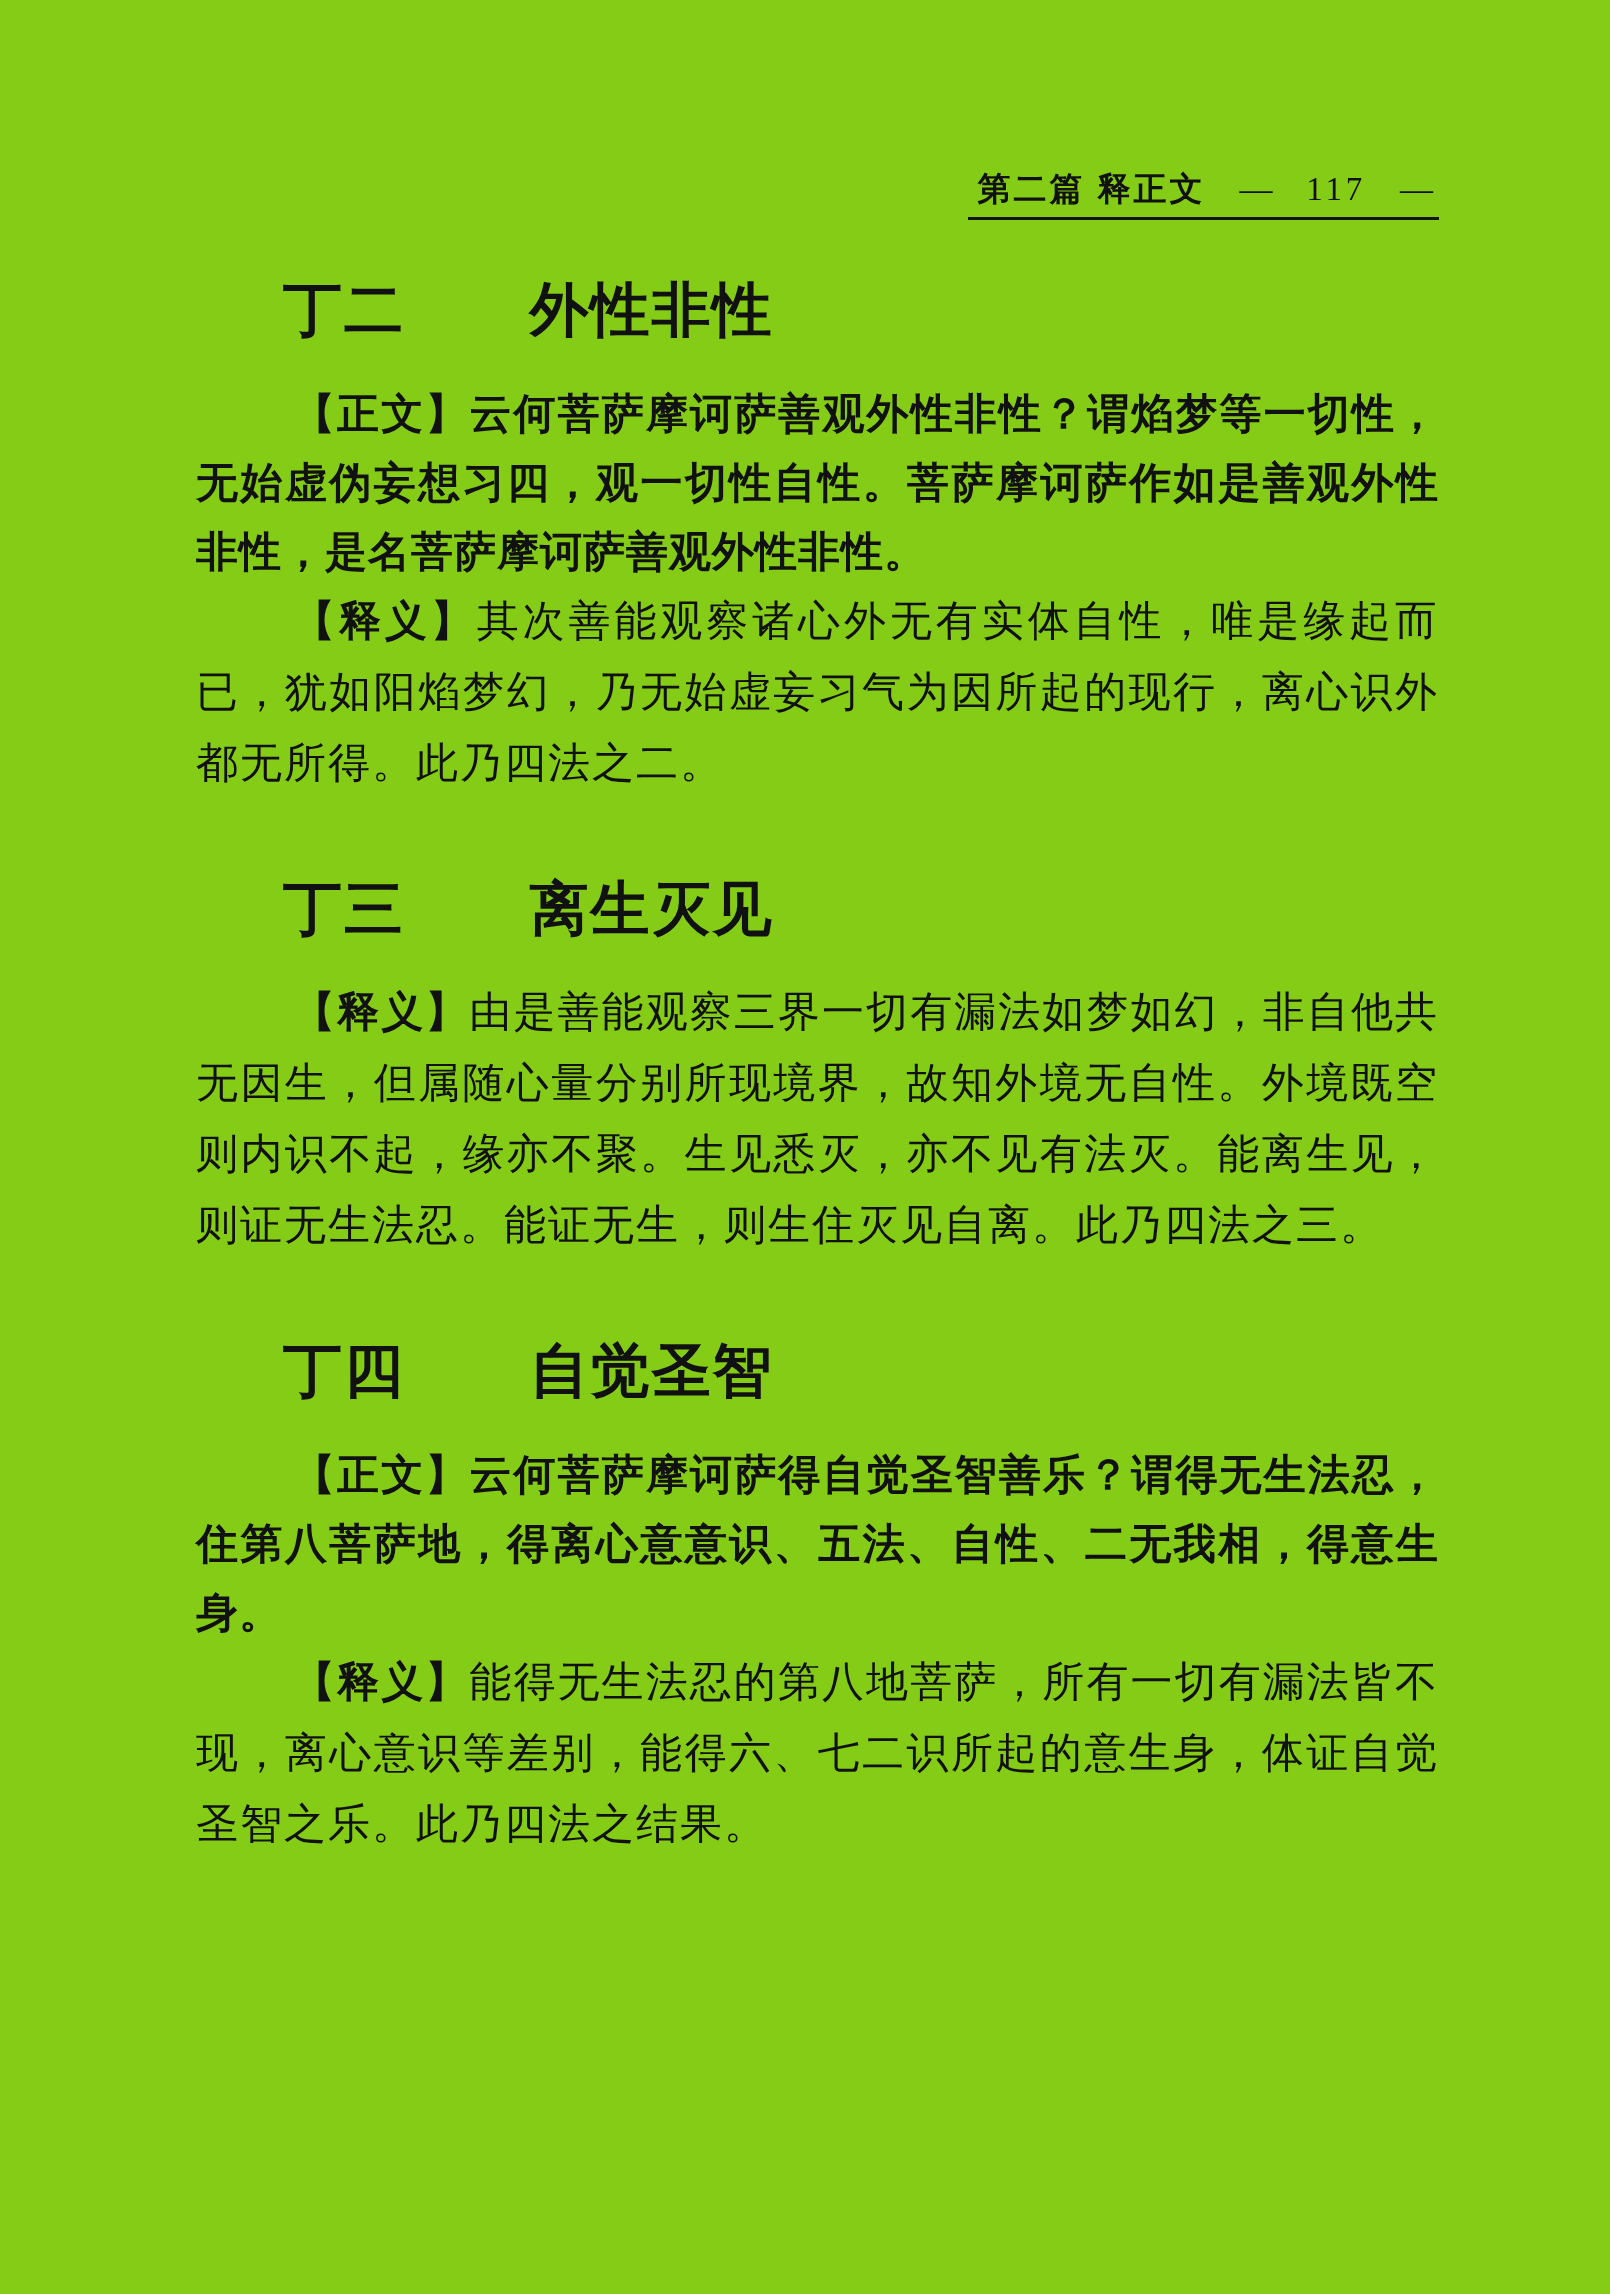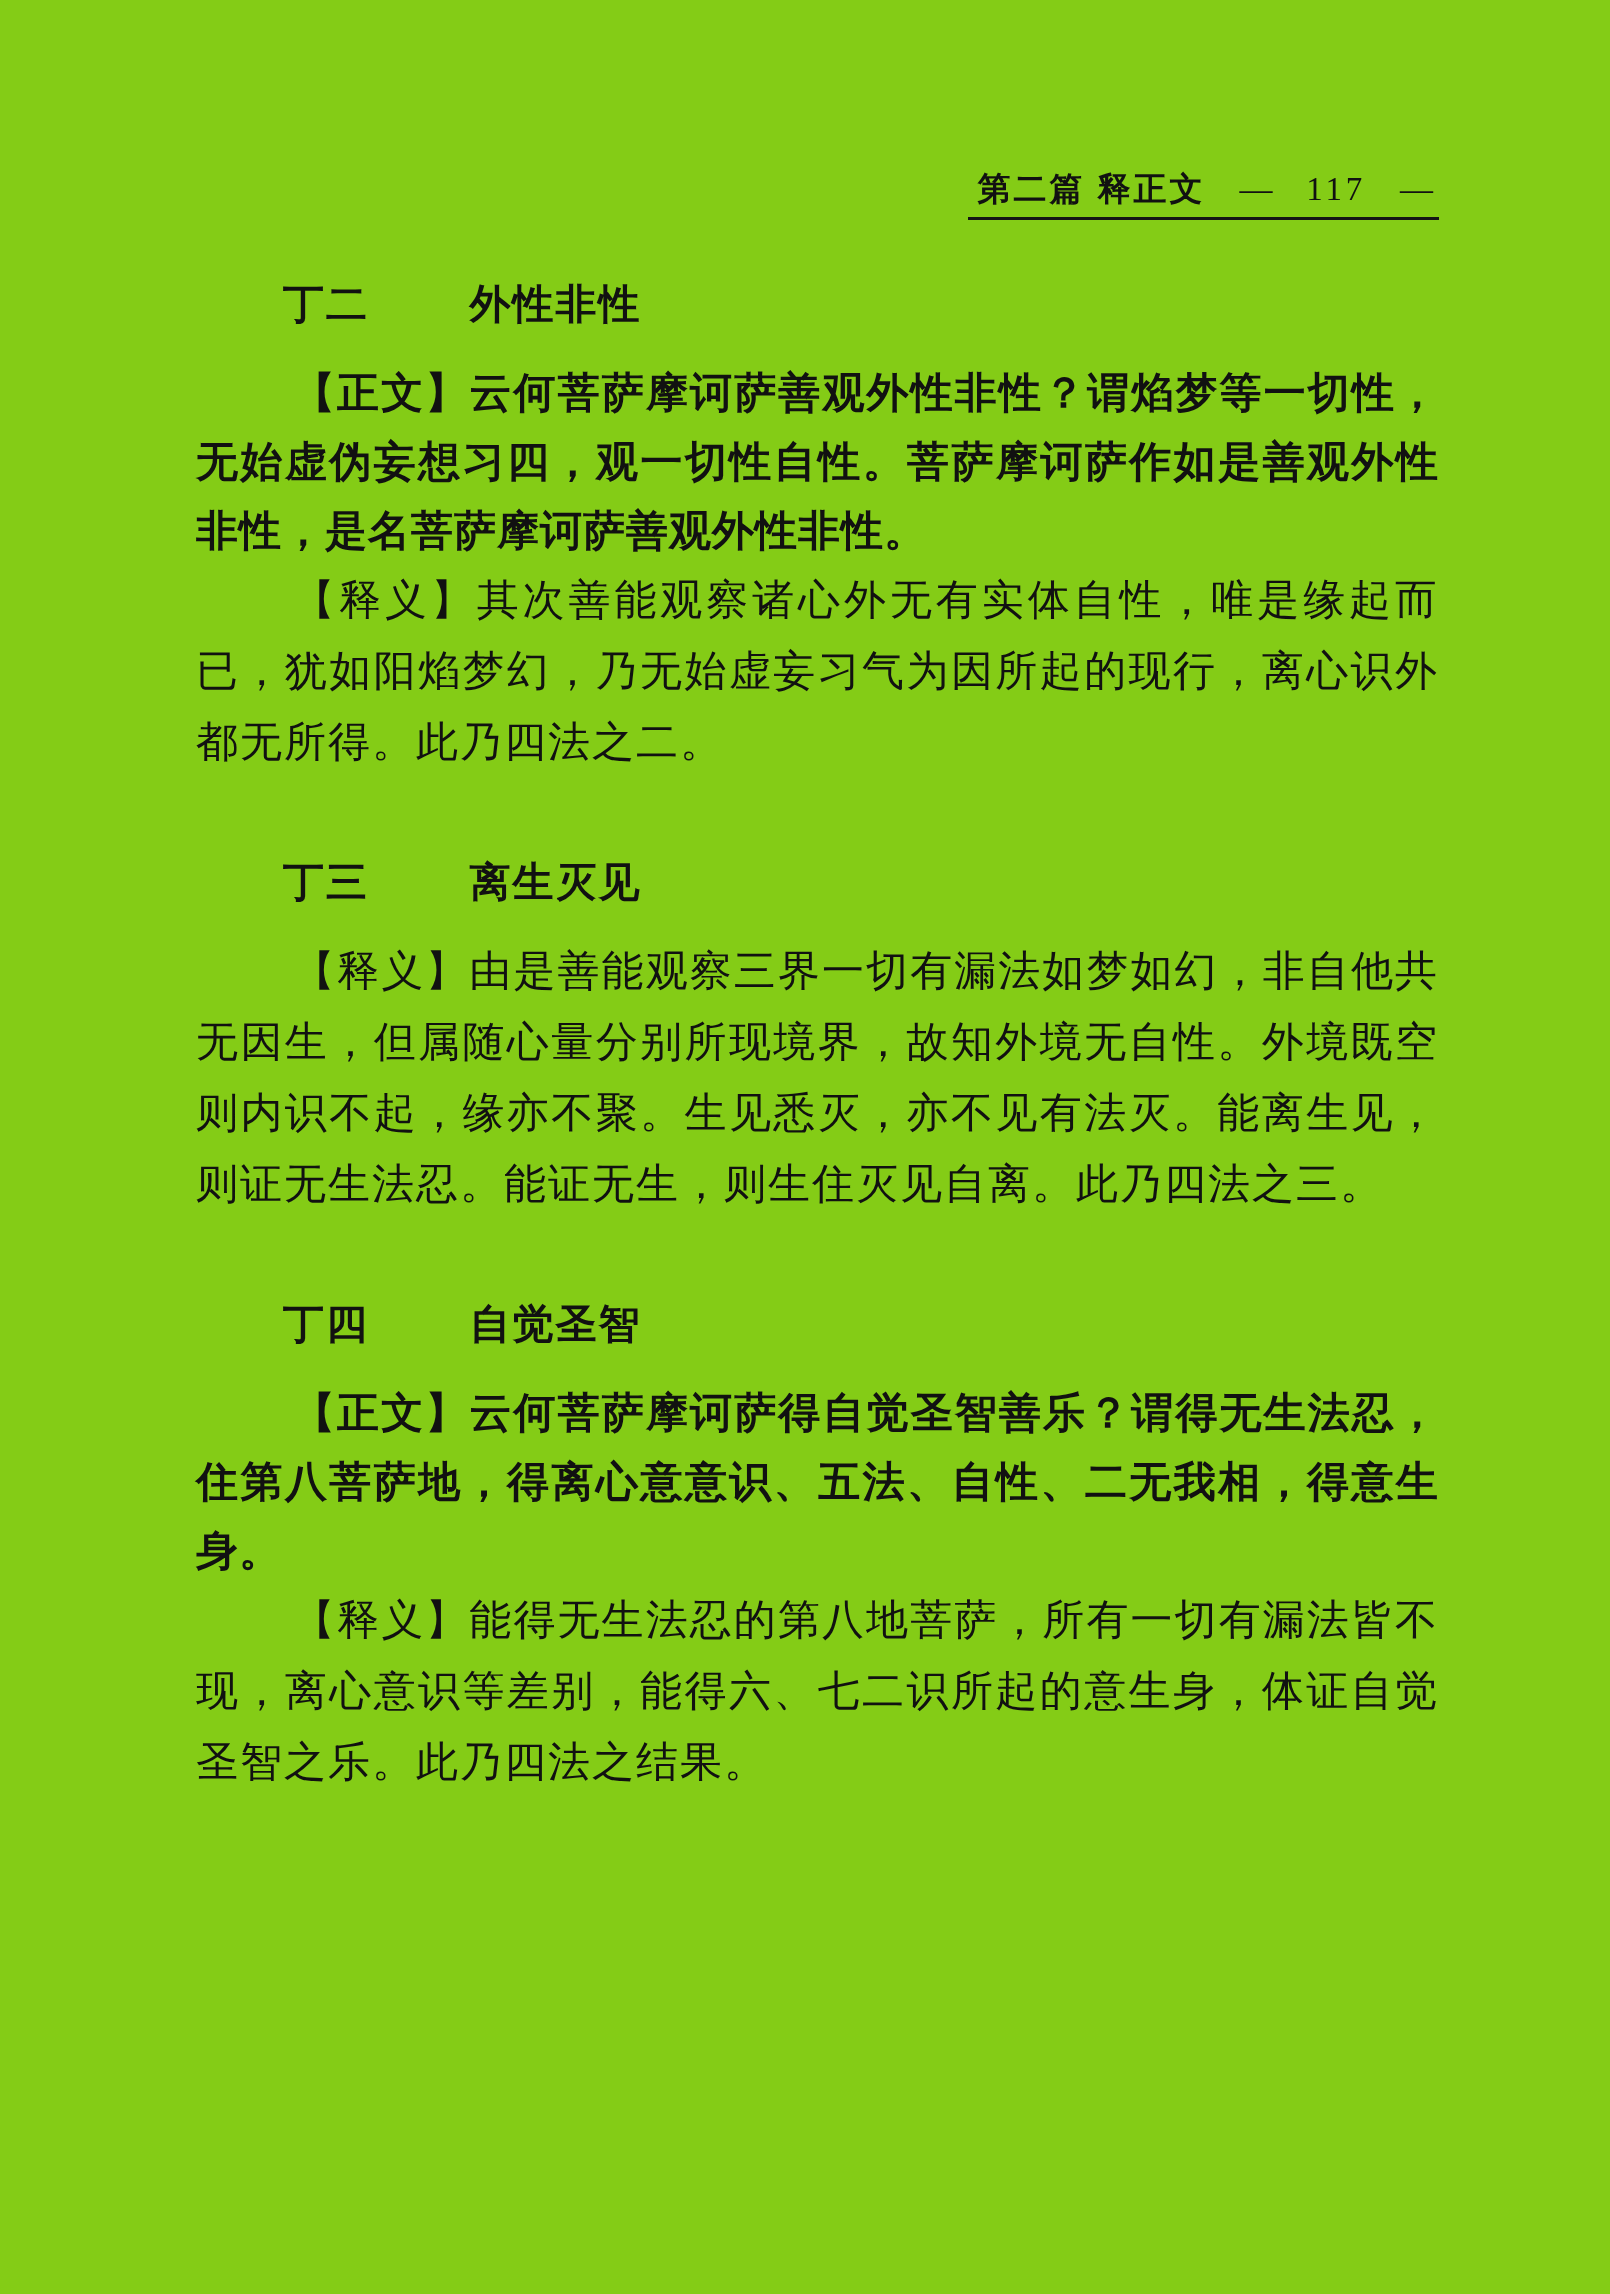--- a/index.html
+++ b/index.html
@@ -34,23 +34,23 @@
     letter-spacing: 3.9px;
     margin: 0 25.6px;
   }
   .header-dash {
     font-family: "Liberation Serif", serif;
     margin-left: 25.6px;
   }
   .header-dash.right { margin-left: 0; }
   
   .section-heading {
-    font-family: Liberation Sans, sans-serif;
+    font-family: Liberation Mono, monospace;
     font-weight: bold;
-    font-size: 41px;
+    font-size: 59px;
     line-height: 1.15;
     padding-left: 101px;
     margin-top: 61px;
     margin-bottom: 29.6px;
     letter-spacing: 2px;
   }
   section.later .section-heading { margin-top: 81px; }
   .heading-title { margin-left: 87px; }
   
   .para {
@@ -66,21 +66,21 @@
     font-weight: bold;
     line-height: 69px;
     letter-spacing: 1px;
   }
   .para.shiyi {
     font-family: "Liberation Serif", serif;
     font-weight: normal;
     line-height: 71px;
     letter-spacing: 2px;
   }
-  .para.shiyi .para-label { font-weight: normal; }
+  .para.shiyi .para-label { font-weight: bold; }
 </style>
 </head>
 <body>
 
 <div class="page">
 
   <div class="header">
     <span class="header-inner">
       <span class="header-title">第二篇 释正文</span>
       <span class="header-dash">—</span>

